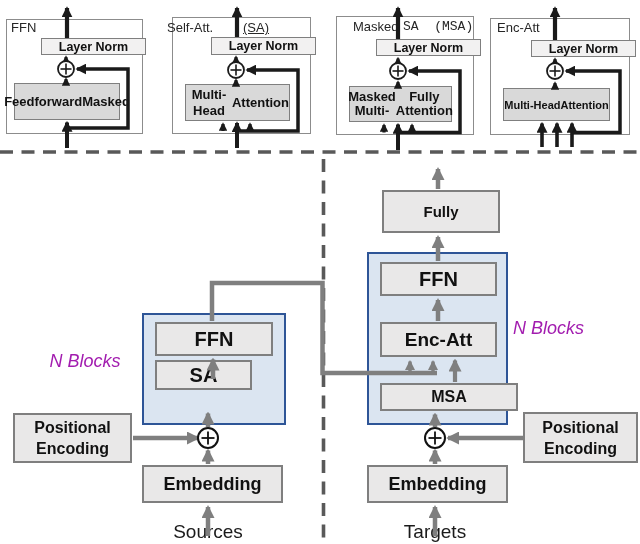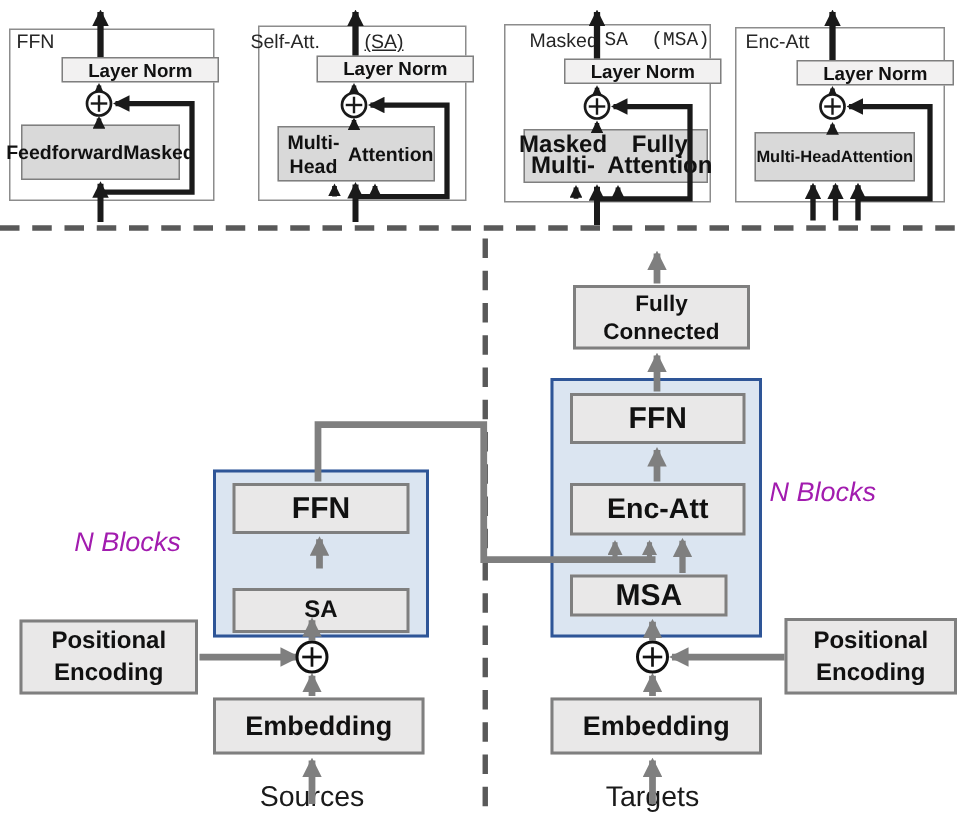--- a/index.html
+++ b/index.html
@@ -44,48 +44,47 @@
   <div class="abs ln-box" style="left:503px;top:40px;width:105px;height:17px;">Layer Norm</div>
 
   <div class="abs comp-box" style="left:14px;top:83px;width:106px;height:37px;font-size:13px;line-height:16px;">
     <span>Feedforward</span>
     <span>Masked</span>
   </div>
   <div class="abs comp-box" style="left:185px;top:84px;width:105px;height:37px;font-size:13px;line-height:16px;">
     <span>Multi-Head</span>
     <span>Attention</span>
   </div>
-  <div class="abs comp-box" style="left:349px;top:86px;width:123px;height:36px;font-size:16px;line-height:14px;">
+  <div class="abs comp-box" style="left:349px;top:86px;width:103px;height:36px;font-size:13px;line-height:14px;">
     <span>Masked Multi-</span>
     <span>Fully Attention</span>
   </div>
   <div class="abs comp-box" style="left:503px;top:88px;width:107px;height:33px;font-size:11px;line-height:14px;">
     <span>Multi-Head</span>
     <span>Attention</span>
   </div>
 
   <div class="abs blue-box" style="left:142px;top:313px;width:144px;height:112px;"></div>
   <div class="abs main-box" style="left:155px;top:322px;width:118px;height:34px;font-size:20px;">FFN</div>
-  <div class="abs main-box" style="left:155px;top:392px;width:118px;height:30px;font-size:16px;">SA</div>
+  <div class="abs main-box" style="left:155px;top:360px;width:97px;height:30px;font-size:20px;">SA</div>
   <div class="abs nblocks" style="left:36px;top:351px;width:98px;text-align:center;">N Blocks</div>
   <div class="abs main-box" style="left:13px;top:413px;width:119px;height:50px;font-size:16px;line-height:21px;">
     <span>Positional</span>
     <span>Encoding</span>
   </div>
   <div class="abs main-box" style="left:142px;top:465px;width:141px;height:38px;font-size:18px;">Embedding</div>
   <div class="abs io-label" style="left:158px;top:521px;width:100px;">Sources</div>
 
   <div class="abs blue-box" style="left:367px;top:252px;width:141px;height:173px;"></div>
   <div class="abs main-box" style="left:382px;top:190px;width:118px;height:43px;font-size:15px;line-height:19px;">
     <span>Fully</span>
-    <span>Connected</span>
   </div>
   <div class="abs main-box" style="left:380px;top:262px;width:117px;height:34px;font-size:20px;">FFN</div>
   <div class="abs main-box" style="left:380px;top:322px;width:117px;height:35px;font-size:19px;">Enc-Att</div>
-  <div class="abs main-box" style="left:380px;top:383px;width:105px;height:28px;font-size:20px;">MSA</div>
+  <div class="abs main-box" style="left:380px;top:383px;width:138px;height:28px;font-size:16px;">MSA</div>
   <div class="abs nblocks" style="left:513px;top:318px;">N Blocks</div>
   <div class="abs main-box" style="left:523px;top:412px;width:115px;height:51px;font-size:16px;line-height:21px;">
     <span>Positional</span>
     <span>Encoding</span>
   </div>
   <div class="abs main-box" style="left:367px;top:465px;width:141px;height:38px;font-size:18px;">Embedding</div>
   <div class="abs io-label" style="left:385px;top:521px;width:100px;">Targets</div>
 
   <svg class="overlay" width="640" height="544" viewBox="0 0 640 544">
     <defs>

